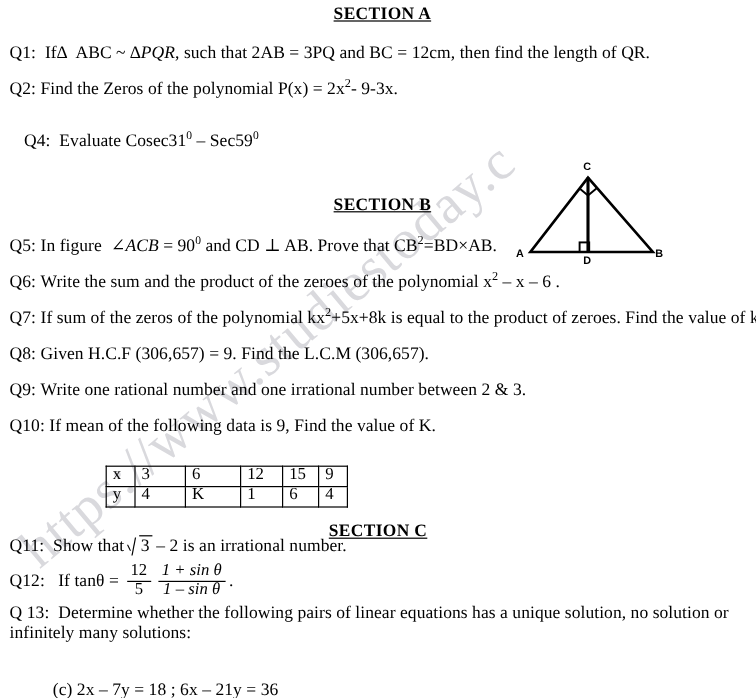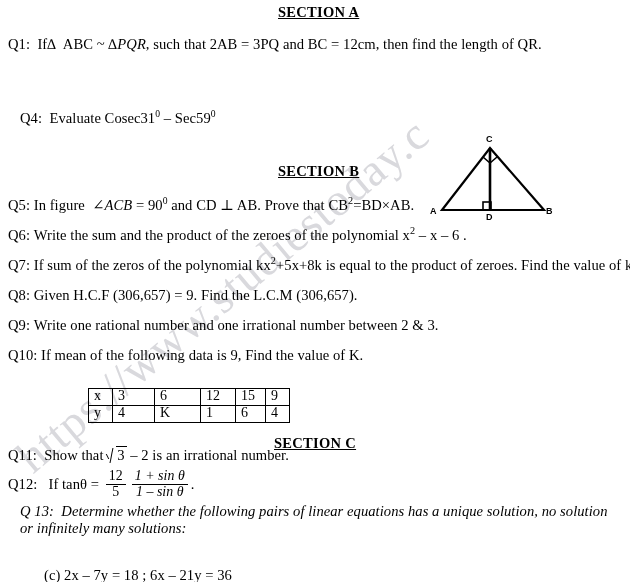--- a/index.html
+++ b/index.html
@@ -169,20 +169,23 @@
 </div>
 
 <div id="page">
 
   <div class="section-head" style="left:278px; top:4px;text-align:center;">SECTION A</div>
 
   <div class="q-line" style="left:8px; top:36px;">
     <span>Q1:</span><span>&nbsp; </span><span>If</span><span>∆</span><span>&nbsp; </span><span>ABC ~ </span><span class="it">∆PQR</span><span>, such that 2AB = 3PQ and BC = 12cm, then find the length of QR.</span>
   </div>
 
+  <div class="q-line" style="left:8px; top:66px;">
+    <span>Q2:</span><span>&nbsp;</span><span>Find the Zeros of the polynomial P(x) = 2x</span><sup class="pw">2</sup><span>- 9-3x.</span>
+  </div>
 
 
   <div class="q-line" style="left:8px; top:110px;margin-left:12px;">
     <span>Q4:</span><span>&nbsp; </span><span>Evaluate Cosec31</span><sup class="deg">0</sup><span> – Sec59</span><sup class="deg">0</sup>
   </div>
 
   <div class="section-head" style="left:278px; top:163px;">SECTION B</div>
 
   <div id="figure-triangle">
     <svg width="125" height="90" viewBox="0 0 125 90">
@@ -255,20 +258,20 @@
   <div class="q-line" style="left:8px; top:470px;">
     <span>Q12:</span><span>&nbsp;&nbsp; </span><span>If tanθ = </span><span class="frac">
         <span class="num">12</span>
         <span class="den">5</span>
       </span><span class="frac">
         <span class="num it">1 + sin θ</span>
         <span class="den it">1 – sin θ</span>
       </span><span>.</span>
   </div>
 
-  <div class="q-block" style="left:20px; top:503px; width:600px;font-style:italic;">
+  <div class="q-block" style="left:8px; top:503px; width:600px;">
     <span>Q 13:</span><span>&nbsp; </span><span>Determine whether the following pairs of linear equations has a unique solution, no solution or</span>
     <span>infinitely many solutions:</span>
   </div>
 
   <div class="sub-item" style="left:44px; top:567px;">(c) 2x – 7y = 18  ;  6x – 21y = 36</div>
 
 </div>
 
 </body></html>

